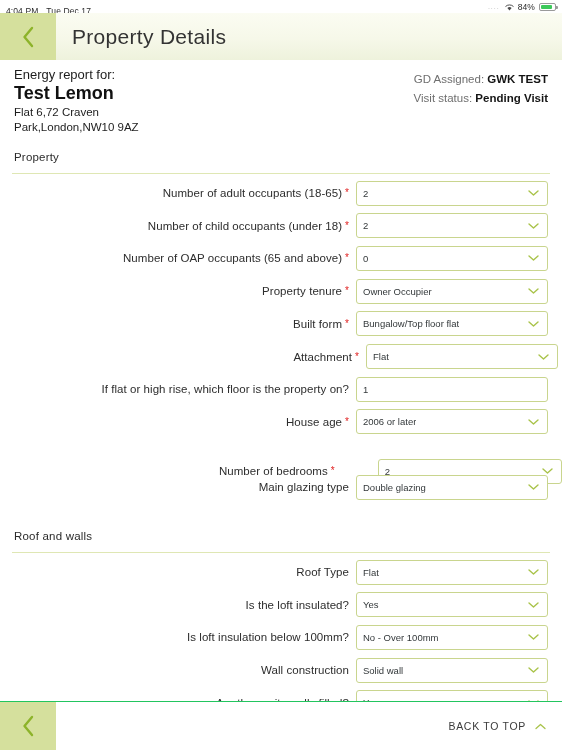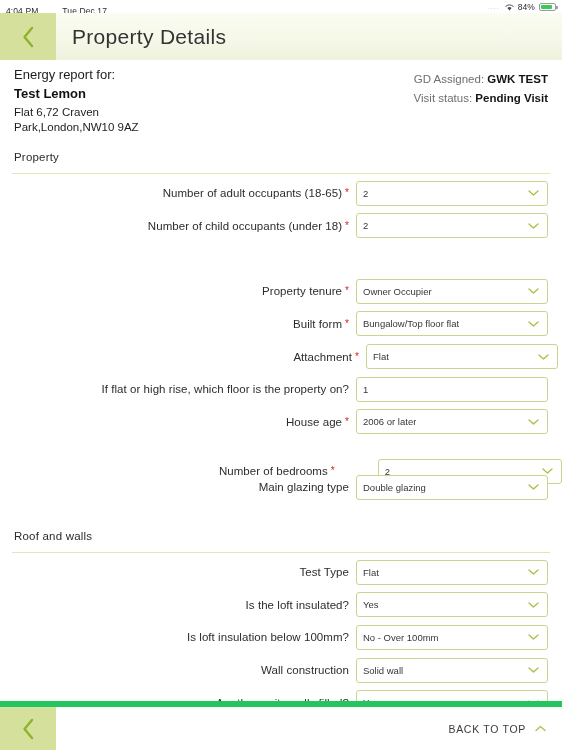--- a/index.html
+++ b/index.html
@@ -27,21 +27,21 @@
     width: 562px;
     height: 13px;
     display: flex;
     align-items: center;
     font-size: 8.5px;
     color: #2a2a2a;
     background: #ffffff;
     padding: 0 6px;
     letter-spacing: 0.1px;
   }
-  .sb-left { display: flex; align-items: flex-start; gap: 24px; margin-top: 8px; }
+  .sb-left { display: flex; align-items: flex-start; gap: 8px; margin-top: 8px; }
   .sb-right {
     margin-left: auto;
     display: flex;
     align-items: center;
     gap: 4px;
   }
   .sb-dots {
     color: #b9b9b9;
     font-size: 7px;
     letter-spacing: 1px;
@@ -115,21 +115,21 @@
     position: absolute;
     left: 14px; top: 7px;
     width: 300px;
   }
   .meta-line1 {
     font-size: 13px;
     color: #1d1d1d;
     line-height: 16px;
   }
   .meta-name {
-    font-size: 13px;
+    font-size: 18px;
     font-weight: bold;
     color: #111111;
     line-height: 19px;
     margin-top: 1px;
   }
   .meta-addr {
     font-size: 11.5px;
     color: #1d1d1d;
     line-height: 15px;
     margin-top: 2px;
@@ -222,21 +222,21 @@
   }
   .field.text-input { cursor: text; }
 
   
   .footer {
     position: absolute;
     left: 0; bottom: 0;
     width: 562px;
     height: 49px;
     background: #ffffff;
-    border-top: 6px solid #22c55e;
+    border-top: 1px solid #22c55e;
     display: flex;
     align-items: stretch;
   }
   .footer-back {
     width: 56px;
     background: #d5e09d;
     display: flex;
     align-items: center;
     justify-content: center;
     cursor: pointer;
@@ -331,20 +331,29 @@
       </div>
       <div class="row" style="top: 72.7px;">
         <div class="row-label"><span>Number of child occupants (under 18)</span><span class="req">*</span></div>
         <div class="field">
           <span class="val">2</span>
           <svg class="caret" viewBox="0 0 11 7">
             <polyline points="1,1.5 5.5,5.5 10,1.5" fill="none" stroke="#a9c34a" stroke-width="1.4" stroke-linecap="round" stroke-linejoin="round"></polyline>
           </svg>
         </div>
       </div>
+      <div class="row" style="top: 105.4px;">
+        <div class="row-label"><span>Number of OAP occupants (65 and above)</span><span class="req">*</span></div>
+        <div class="field">
+          <span class="val">0</span>
+          <svg class="caret" viewBox="0 0 11 7">
+            <polyline points="1,1.5 5.5,5.5 10,1.5" fill="none" stroke="#a9c34a" stroke-width="1.4" stroke-linecap="round" stroke-linejoin="round"></polyline>
+          </svg>
+        </div>
+      </div>
       <div class="row" style="top: 138.1px;">
         <div class="row-label"><span>Property tenure</span><span class="req">*</span></div>
         <div class="field">
           <span class="val">Owner Occupier</span>
           <svg class="caret" viewBox="0 0 11 7">
             <polyline points="1,1.5 5.5,5.5 10,1.5" fill="none" stroke="#a9c34a" stroke-width="1.4" stroke-linecap="round" stroke-linejoin="round"></polyline>
           </svg>
         </div>
       </div>
       <div class="row" style="top: 170.8px;">
@@ -394,21 +403,21 @@
         <div class="field">
           <span class="val">Double glazing</span>
           <svg class="caret" viewBox="0 0 11 7">
             <polyline points="1,1.5 5.5,5.5 10,1.5" fill="none" stroke="#a9c34a" stroke-width="1.4" stroke-linecap="round" stroke-linejoin="round"></polyline>
           </svg>
         </div>
       </div>
       <div class="section-title" style="top: 390px;">Roof and walls</div>
       <div class="section-rule" style="top: 412px;"></div>
       <div class="row" style="top: 419px;">
-        <div class="row-label"><span>Test Type</span></div>
+        <div class="row-label"><span>Roof Type</span></div>
         <div class="field">
           <span class="val">Flat</span>
           <svg class="caret" viewBox="0 0 11 7">
             <polyline points="1,1.5 5.5,5.5 10,1.5" fill="none" stroke="#a9c34a" stroke-width="1.4" stroke-linecap="round" stroke-linejoin="round"></polyline>
           </svg>
         </div>
       </div>
       <div class="row" style="top: 451.7px;">
         <div class="row-label"><span>Is the loft insulated?</span></div>
         <div class="field">

